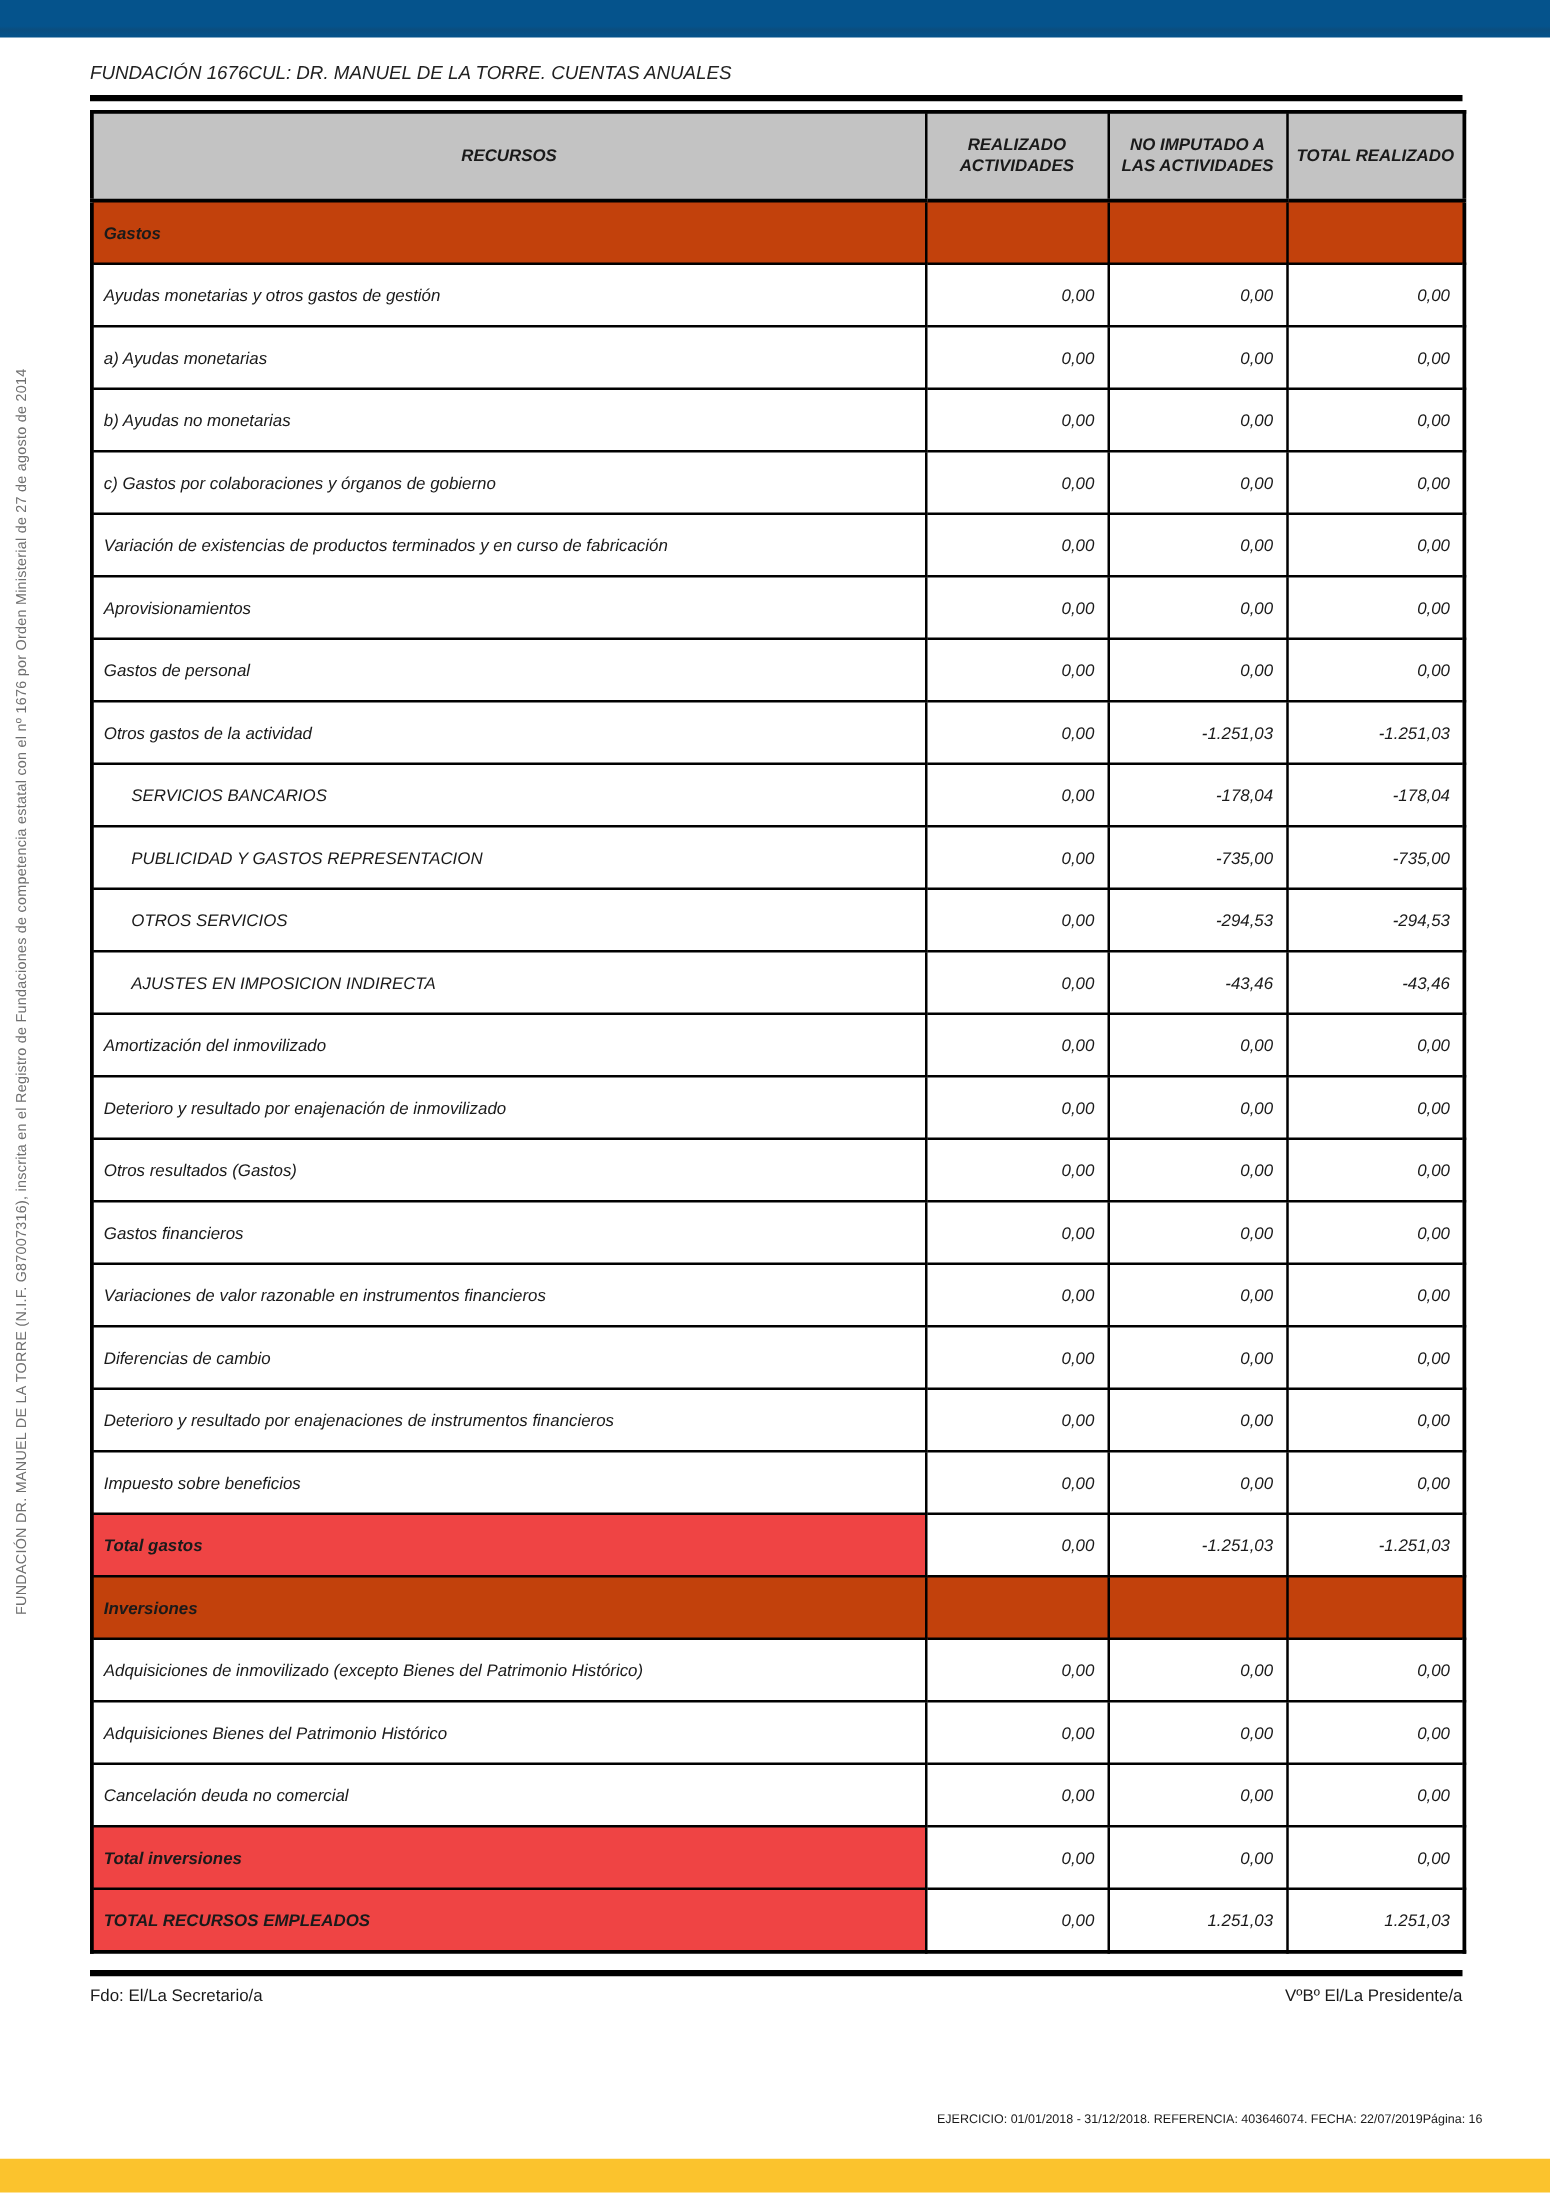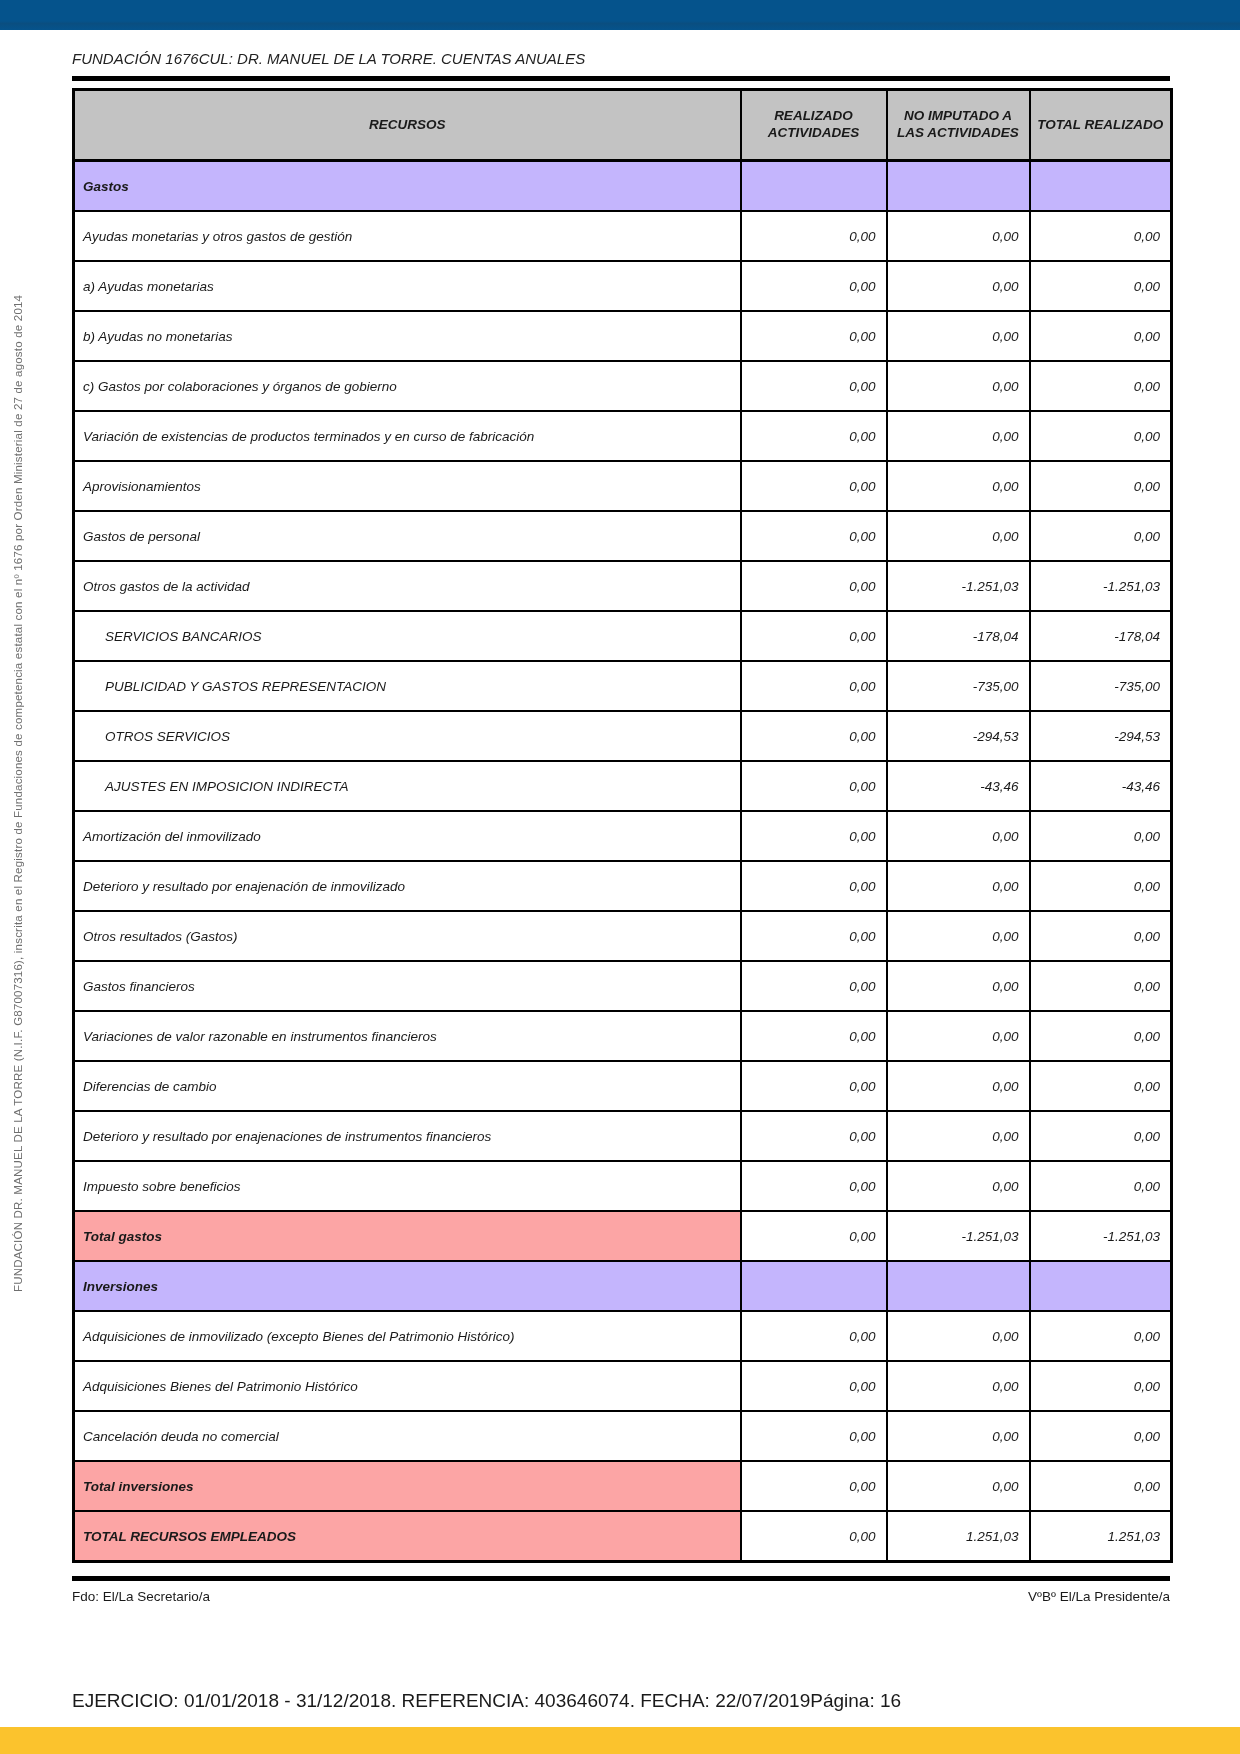--- a/index.html
+++ b/index.html
@@ -72,22 +72,22 @@
     height: 60px;
     font-weight: bold;
     text-align: center;
     padding: 4px 6px;
     border-bottom: 3px solid #000;
     line-height: 1.25;
   }
   table.recursos td { height: 40px; background: #fff; }
   td.c-label { text-align: left; padding: 4px 8px; }
   td.c-val   { text-align: right; padding: 4px 10px; white-space: nowrap; }
-  tr.row-section td { background: #c4b5fd; font-weight: bold; }
-  tr.row-total td.c-label, tr.row-grand td.c-label { background: #fca5a5; font-weight: bold; }
+  tr.row-section td { background: #c2410c; font-weight: bold; }
+  tr.row-total td.c-label, tr.row-grand td.c-label { background: #ef4444; font-weight: bold; }
   tr.row-sub td.c-label { padding-left: 30px; }
   .sig-rule {
     position: absolute;
     top: 1576px; left: 72px;
     width: 1098px; height: 5px;
     background: #000;
   }
   .sig-row {
     position: absolute;
     top: 1589px; left: 72px;
@@ -95,22 +95,22 @@
     display: flex;
     justify-content: space-between;
     font-size: 13.5px;
     align-items: center;
   }
   .footer-row {
     position: absolute;
     top: 1690px; left: 72px;
     width: 1114px;
     display: flex;
-    justify-content: flex-start;
-    font-size: 19px;
+    justify-content: flex-end;
+    font-size: 10px;
   }
 </style>
 </head>
 <body>
 
 <div class="top-bar"></div>
 
 <div class="side-note">FUNDACIÓN DR. MANUEL DE LA TORRE (N.I.F. G87007316), inscrita en el Registro de Fundaciones de competencia estatal con el nº 1676 por Orden Ministerial de 27 de agosto de 2014</div>
 
 <div class="content">

